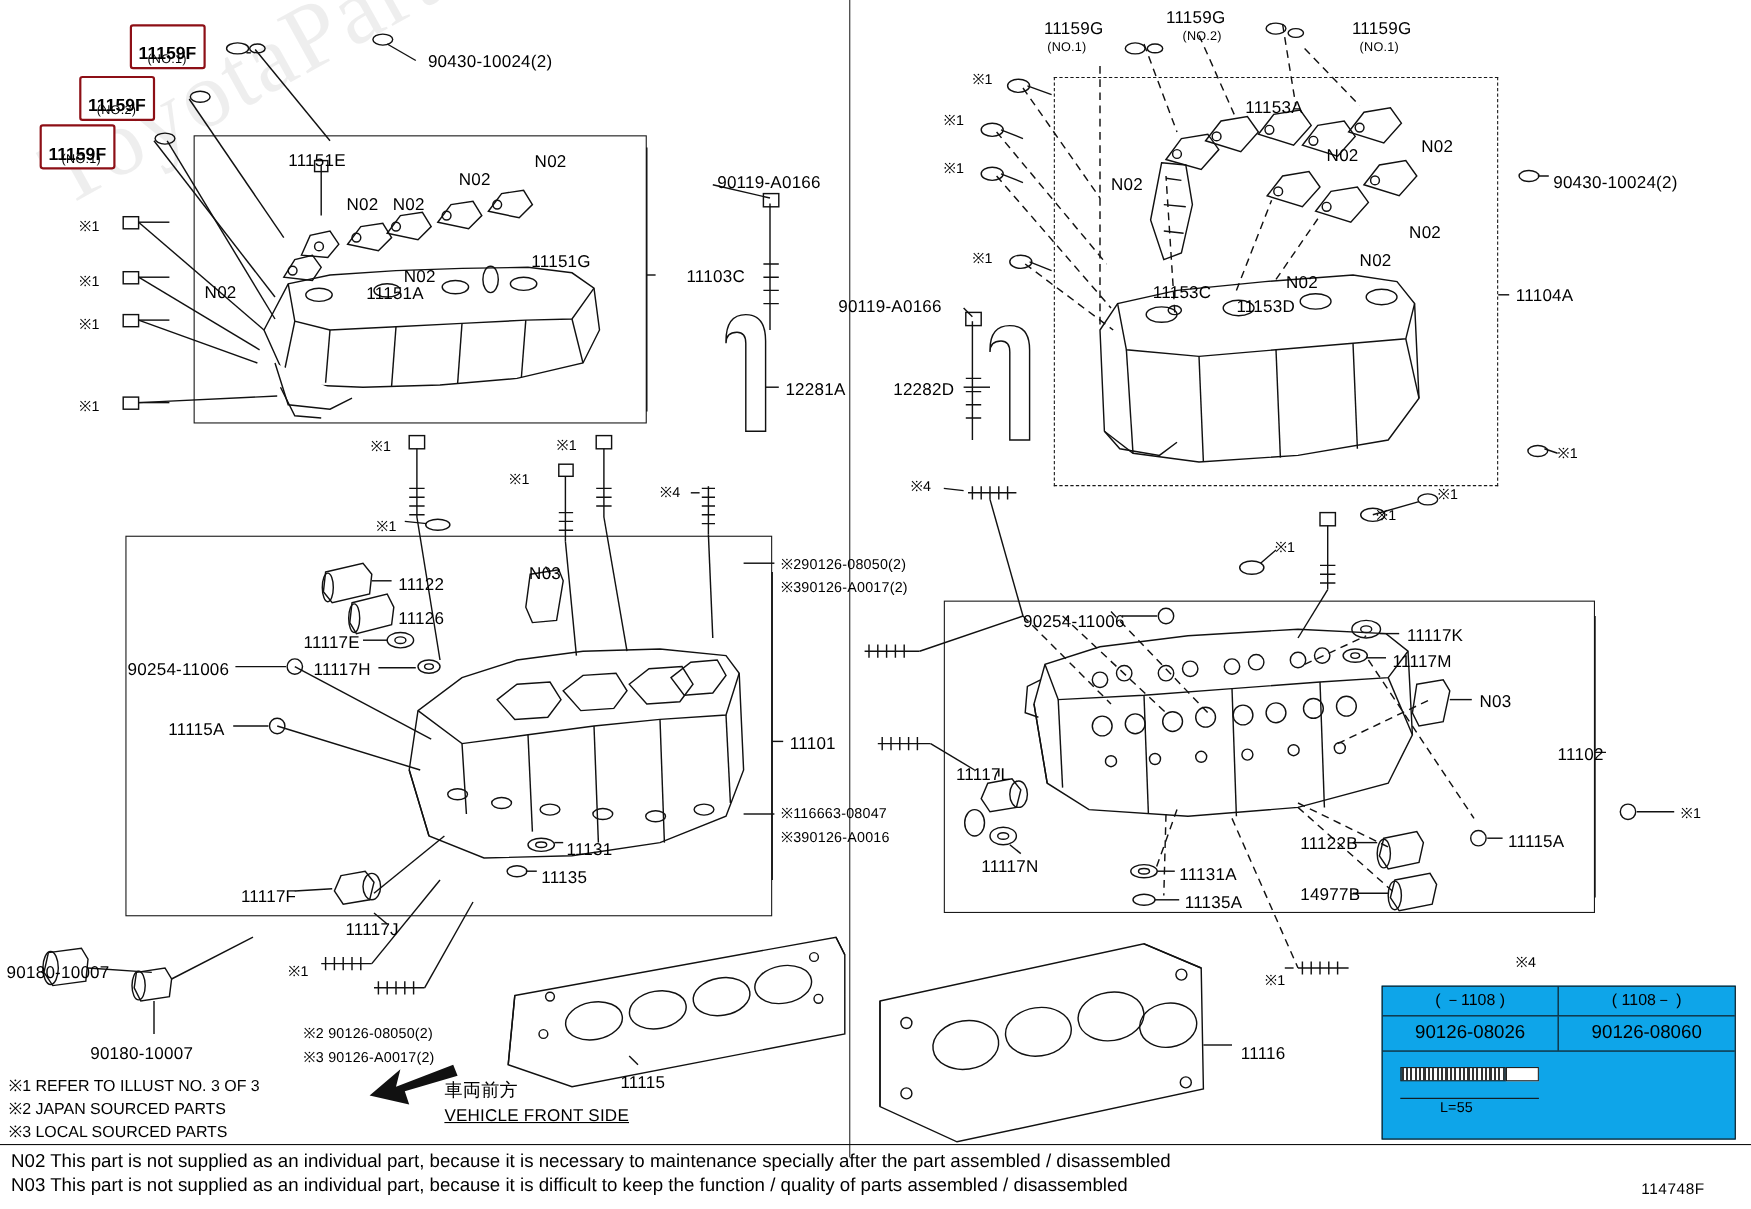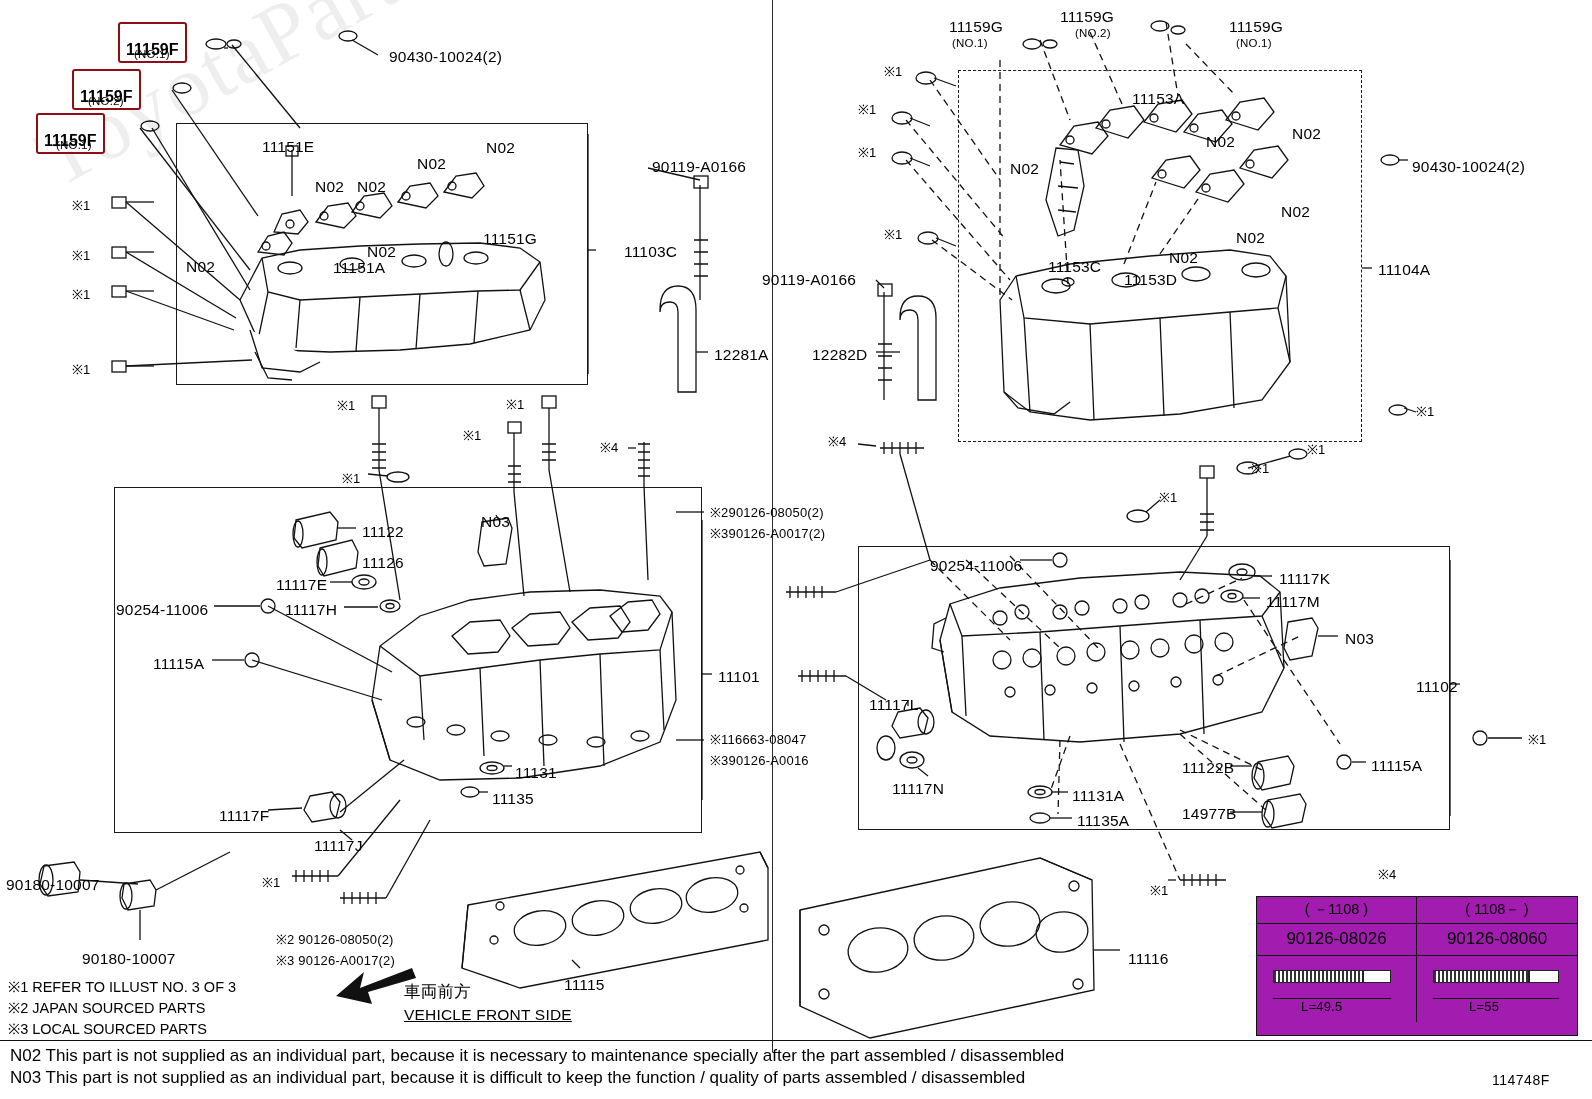--- a/index.html
+++ b/index.html
@@ -86,21 +86,21 @@
   .hrule {
     position:absolute;
     border-top: 1.4px solid #111;
   }
 
   
   .tbl {
     position:absolute;
     border: 1.6px solid #111;
     box-sizing: border-box;
-    background: #a21caf;
+    background: #0ea5e9;
   }
   .tbl .row { display:flex; }
   .tbl .cell {
     flex: 1 1 50%;
     text-align:center;
     font-size: 14.5px;
     padding: 3px 0 4px 0;
     box-sizing: border-box;
   }
   .tbl .cell.b { border-right: 1.5px solid #111; }
@@ -700,26 +700,20 @@
   <div class="tbl" style="left:1256px;top:896px;width:322px;height:140px;">
     <div class="row">
       <div class="cell b">(        －1108 )</div>
       <div class="cell">( 1108－        )</div>
     </div>
     <div class="row hline">
       <div class="cell b bigcell">90126-08026</div>
       <div class="cell bigcell">90126-08060</div>
     </div>
     <div class="row hline" style="height:66px;position:relative;">
-      <div class="cell b" style="position:relative;">
-        <div class="stud" style="left:16px;top:14px;width:90px;"></div>
-        <div class="studcap" style="left:106px;top:14px;width:28px;"></div>
-        <div class="dimline" style="left:16px;top:42px;width:118px;"></div>
-        <div class="lbl sm" style="left:44px;top:44px;">L=49.5</div>
-      </div>
       <div class="cell" style="position:relative;">
         <div class="stud" style="left:16px;top:14px;width:96px;"></div>
         <div class="studcap" style="left:112px;top:14px;width:30px;"></div>
         <div class="dimline" style="left:16px;top:42px;width:126px;"></div>
         <div class="lbl sm" style="left:52px;top:44px;">L=55</div>
       </div>
     </div>
   </div>
 
   <div class="diagid" style="left:1492px;top:1072px;">114748F</div>

